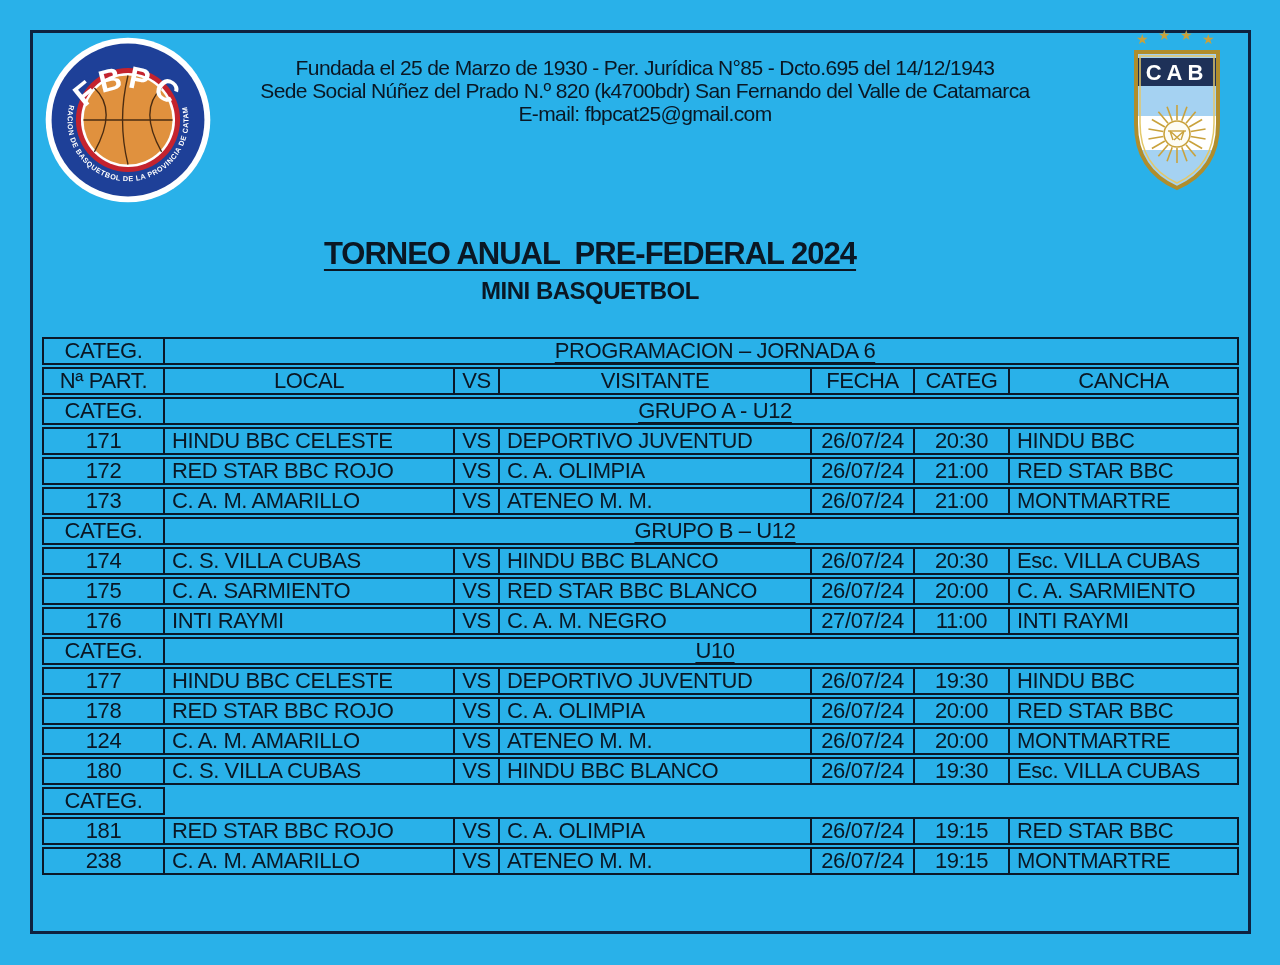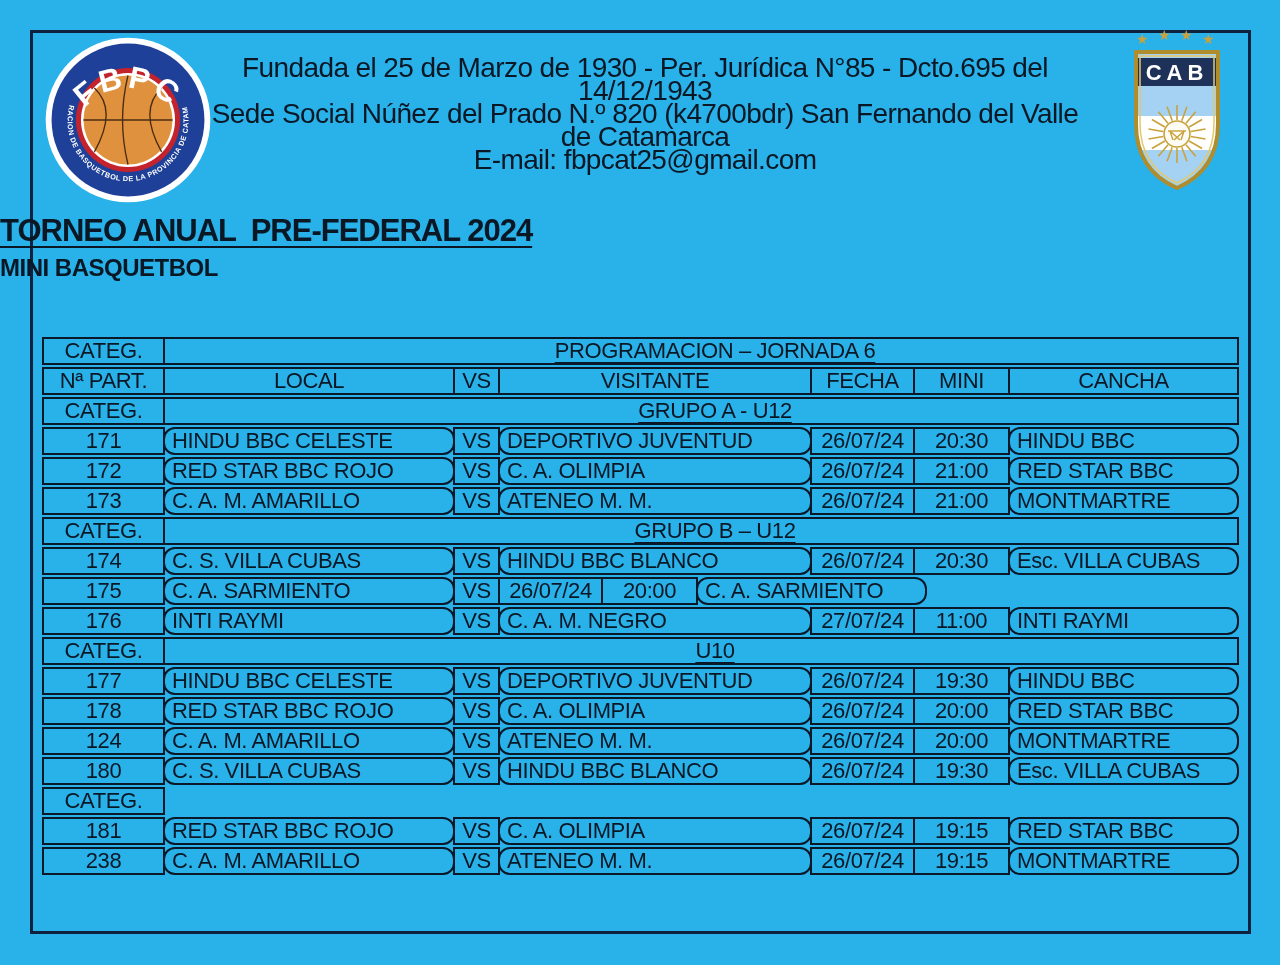--- a/index.html
+++ b/index.html
@@ -12,42 +12,42 @@
     border:3px solid #0e2240;
   }
   
   .fbpc-logo{position:absolute; left:44px; top:36px;}
   .cab-logo{position:absolute; left:1126px; top:28px;}
   .head-block{position:absolute; left:205px; top:42px; width:880px; text-align:center;}
   .org-title{
     font-size:24px; font-weight:700; letter-spacing:-1px;
     text-decoration:underline; text-decoration-thickness:2px; text-underline-offset:4px;
   }
-  .org-lines{margin-top:14px; font-size:28px; letter-spacing:-0.6px; line-height:23px;}
+  .org-lines{margin-top:14px; font-size:21px; letter-spacing:-0.6px; line-height:23px;}
   
-  .title-block{position:absolute; left:0; top:213px; width:1180px; }
+  .title-block{position:absolute; left:0; top:236px; width:1180px; text-align:center;}
   .main-title{
     font-size:31px; font-weight:700; letter-spacing:-1px; white-space:pre;
     text-decoration:underline; text-decoration-thickness:2px; text-underline-offset:5px;
   }
   .sub-title{
     margin-top:5px; font-size:24px; font-weight:700; letter-spacing:-0.5px;
     text-decoration-thickness:2px; text-underline-offset:4px;
   }
   
   .tbl{position:absolute; left:42px; top:337px; width:988px;}
   .trow{display:flex; height:28px; margin-bottom:2px;}
   .cell{
     flex:0 0 auto; box-sizing:border-box; border:2px solid #0a1828;
     display:flex; align-items:center; font-size:22px; letter-spacing:-0.4px;
     white-space:nowrap; overflow:hidden;
   }
   .cell + .cell{margin-left:-2px;}
   .ctr{justify-content:center;}
-  .lft{padding-left:7px;border-radius:12px;}
+  .lft{padding-left:7px;}
   .c0{width:123px;} .c1{width:292px;} .c2{width:47px;} .c3{width:314px;}
   .c4{width:105px;} .c5{width:97px;} .c6{width:231px;}
   .cspan{width:1076px; justify-content:center;}
   .sec{
     text-decoration:underline; text-decoration-thickness:2px; text-underline-offset:4px;padding-left:28px;
   }
 </style>
 </head>
 <body>
 
@@ -146,21 +146,21 @@
       <div class="trow">
         <div class="cell c0 ctr">CATEG.</div>
         <div class="cell cspan sec">PROGRAMACION – JORNADA 6</div>
       </div>
       <div class="trow">
         <div class="cell c0 ctr">Nª PART.</div>
         <div class="cell c1 ctr">LOCAL</div>
         <div class="cell c2 ctr">VS</div>
         <div class="cell c3 ctr">VISITANTE</div>
         <div class="cell c4 ctr">FECHA</div>
-        <div class="cell c5 ctr">MINI</div>
+        <div class="cell c5 ctr">CATEG</div>
         <div class="cell c6 ctr">CANCHA</div>
       </div>
       <div class="trow">
         <div class="cell c0 ctr">CATEG.</div>
         <div class="cell cspan sec">GRUPO A - U12</div>
       </div>
       <div class="trow">
         <div class="cell c0 ctr">171</div>
         <div class="cell c1 lft">HINDU BBC CELESTE</div>
         <div class="cell c2 ctr">VS</div>
@@ -197,20 +197,21 @@
         <div class="cell c2 ctr">VS</div>
         <div class="cell c3 lft">HINDU BBC BLANCO</div>
         <div class="cell c4 ctr">26/07/24</div>
         <div class="cell c5 ctr">20:30</div>
         <div class="cell c6 lft">Esc. VILLA CUBAS</div>
       </div>
       <div class="trow">
         <div class="cell c0 ctr">175</div>
         <div class="cell c1 lft">C. A. SARMIENTO</div>
         <div class="cell c2 ctr">VS</div>
+        <div class="cell c3 lft">RED STAR BBC BLANCO</div>
         <div class="cell c4 ctr">26/07/24</div>
         <div class="cell c5 ctr">20:00</div>
         <div class="cell c6 lft">C. A. SARMIENTO</div>
       </div>
       <div class="trow">
         <div class="cell c0 ctr">176</div>
         <div class="cell c1 lft">INTI RAYMI</div>
         <div class="cell c2 ctr">VS</div>
         <div class="cell c3 lft">C. A. M. NEGRO</div>
         <div class="cell c4 ctr">27/07/24</div>

